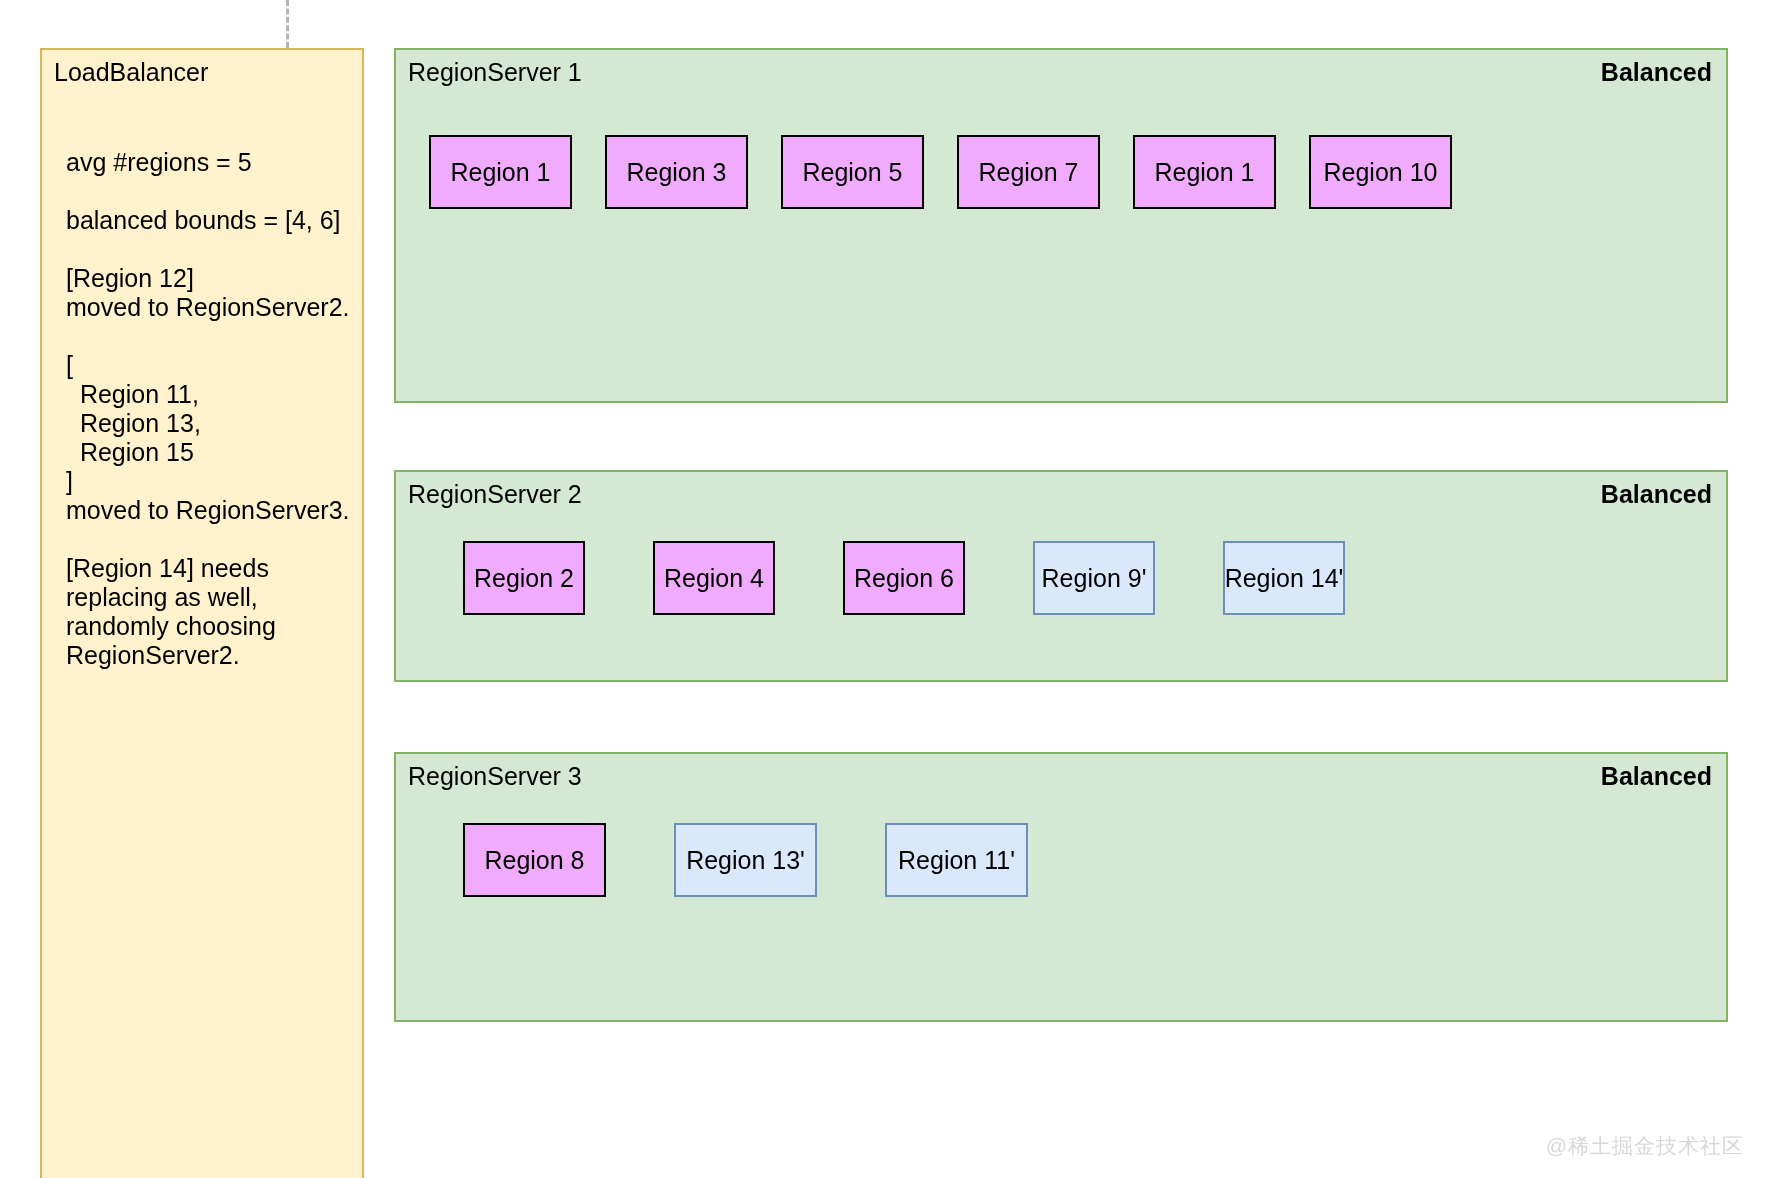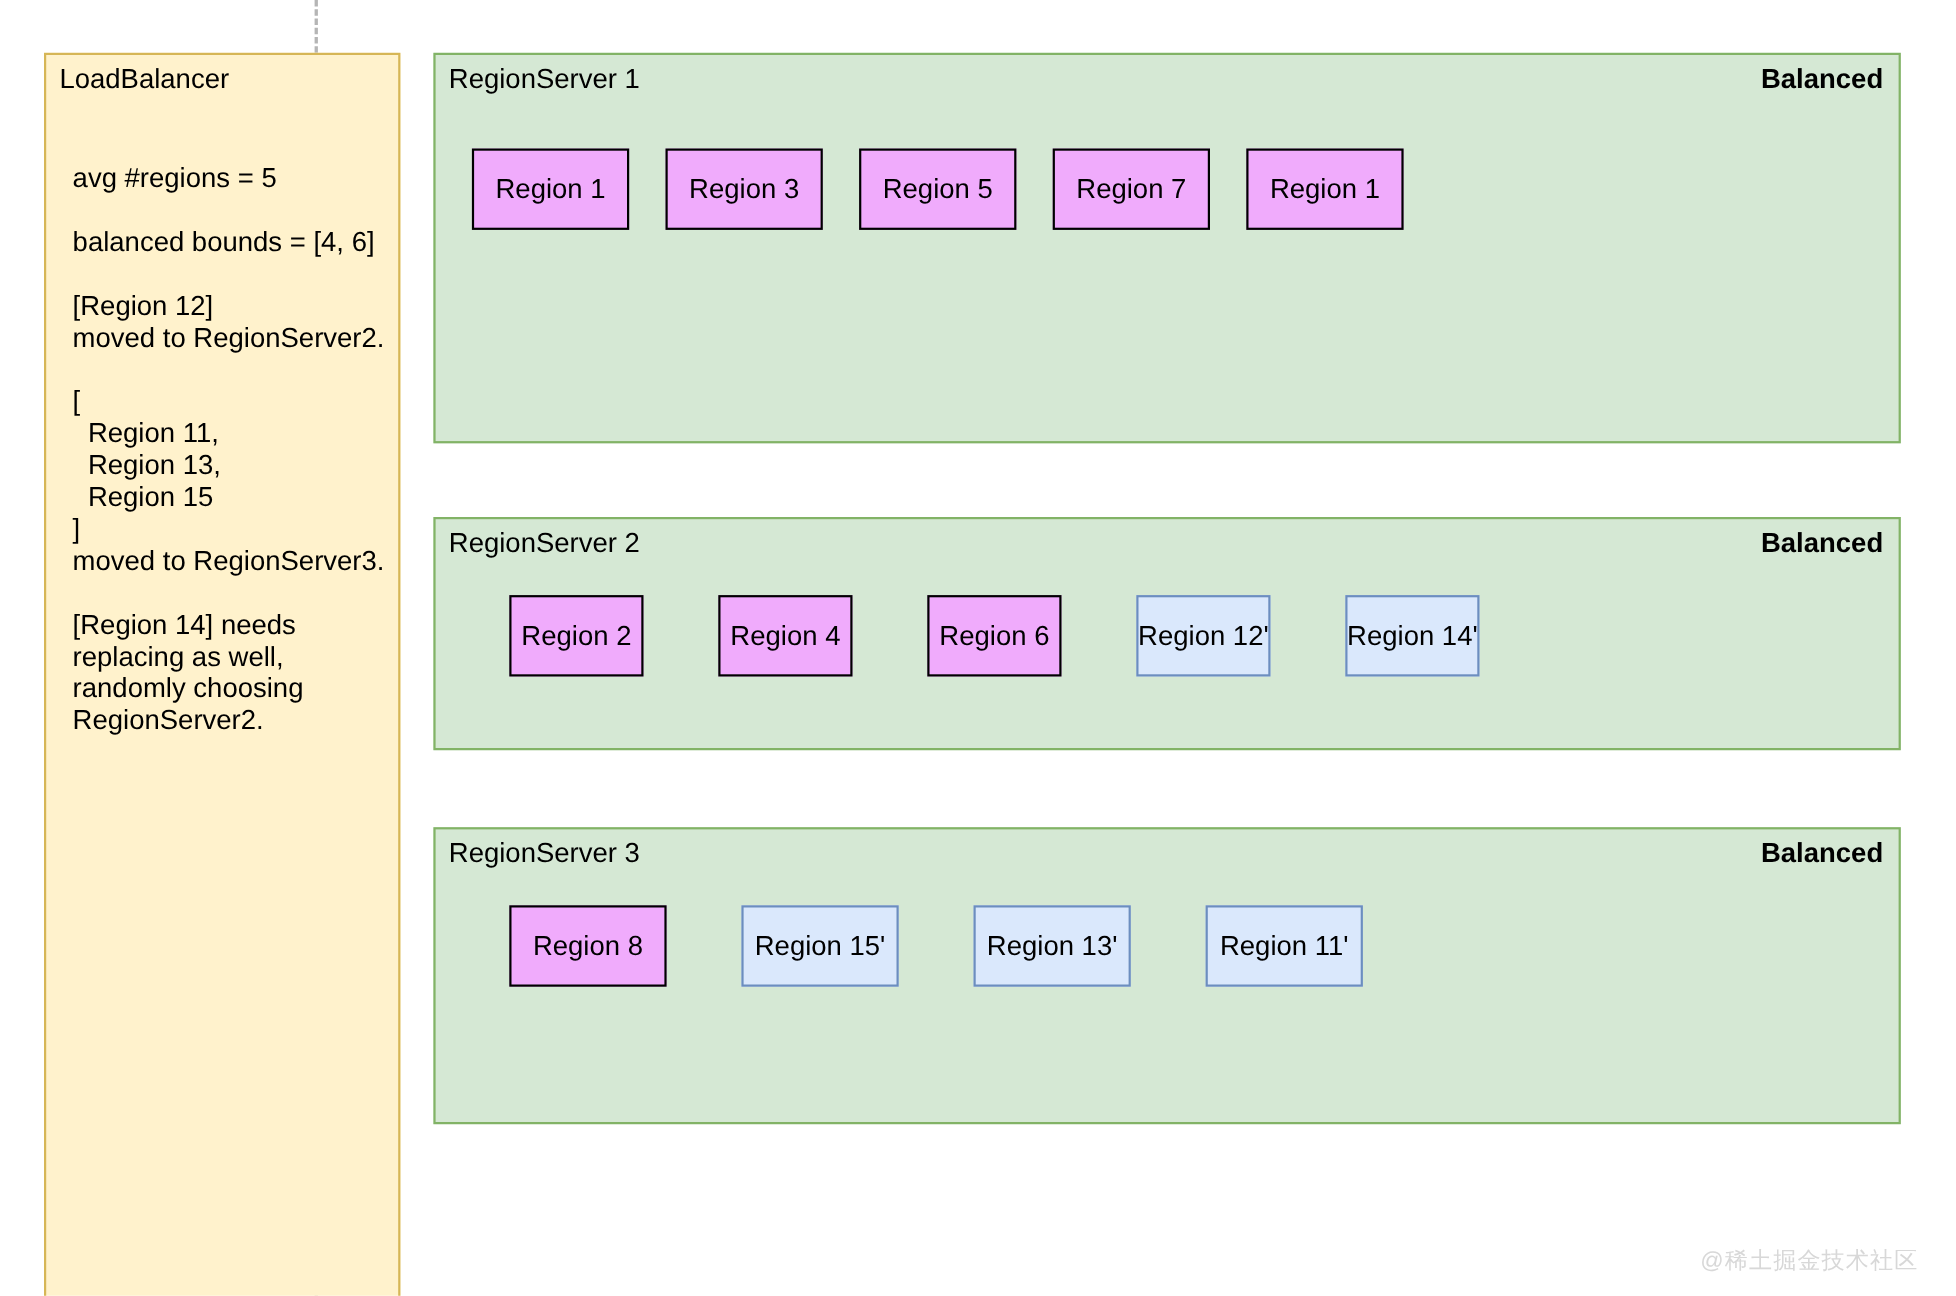--- a/index.html
+++ b/index.html
@@ -164,39 +164,39 @@
 
 <div class="regionserver-panel" id="regionserver-1-panel">
   <div class="rs-title">RegionServer 1</div>
   <div class="rs-status">Balanced</div>
   <div class="region-row">
     <div class="region-box plain">Region 1</div>
     <div class="region-box plain">Region 3</div>
     <div class="region-box plain">Region 5</div>
     <div class="region-box plain">Region 7</div>
     <div class="region-box plain">Region 1</div>
+    <div class="region-box plain">Region 10</div>
   </div>
 </div>
 
 <div class="regionserver-panel" id="regionserver-2-panel">
   <div class="rs-title">RegionServer 2</div>
   <div class="rs-status">Balanced</div>
   <div class="region-row">
     <div class="region-box plain">Region 2</div>
     <div class="region-box plain">Region 4</div>
     <div class="region-box plain">Region 6</div>
-    <div class="region-box moved">Region 12'</div>
+    <div class="region-box moved">Region 9'</div>
     <div class="region-box moved">Region 14'</div>
   </div>
 </div>
 
 <div class="regionserver-panel" id="regionserver-3-panel">
   <div class="rs-title">RegionServer 3</div>
   <div class="rs-status">Balanced</div>
   <div class="region-row">
     <div class="region-box plain">Region 8</div>
-    <div class="region-box moved">Region 15'</div>
     <div class="region-box moved">Region 13'</div>
     <div class="region-box moved">Region 11'</div>
   </div>
 </div>
 
 <div id="watermark">@稀土掘金技术社区</div>
 
 </body></html>

